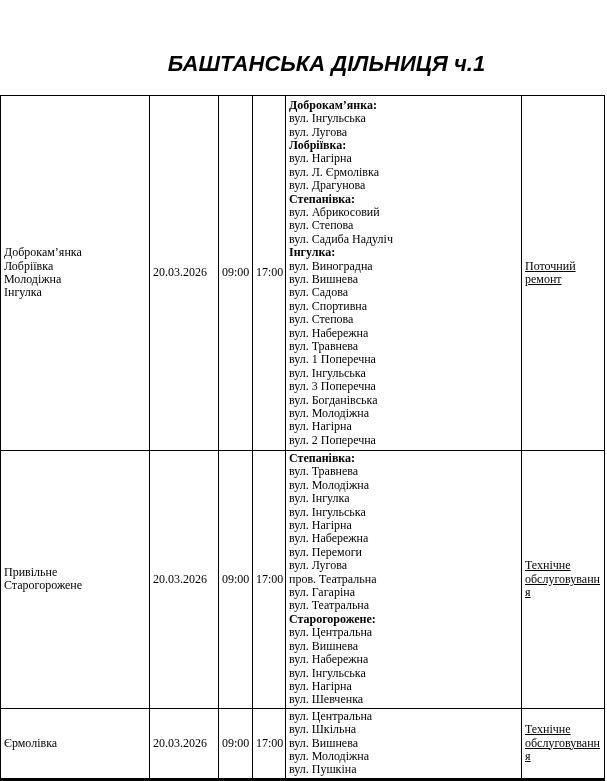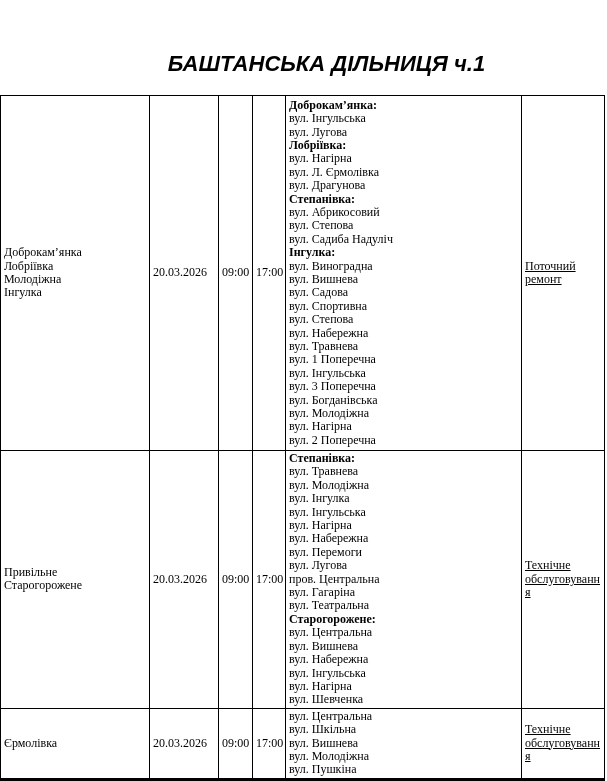--- a/index.html
+++ b/index.html
@@ -130,21 +130,21 @@
           <td class="cell-streets">
             <span class="line bold">Степанівка:</span>
             <span class="line">вул. Травнева</span>
             <span class="line">вул. Молодіжна</span>
             <span class="line">вул. Інгулка</span>
             <span class="line">вул. Інгульська</span>
             <span class="line">вул. Нагірна</span>
             <span class="line">вул. Набережна</span>
             <span class="line">вул. Перемоги</span>
             <span class="line">вул. Лугова</span>
-            <span class="line">пров. Центральна</span>
+            <span class="line">пров. Театральна</span>
             <span class="line">вул. Гагаріна</span>
             <span class="line">вул. Театральна</span>
             <span class="line bold">Старогорожене:</span>
             <span class="line">вул. Центральна</span>
             <span class="line">вул. Вишнева</span>
             <span class="line">вул. Набережна</span>
             <span class="line">вул. Інгульська</span>
             <span class="line">вул. Нагірна</span>
             <span class="line">вул. Шевченка</span>
           </td>

